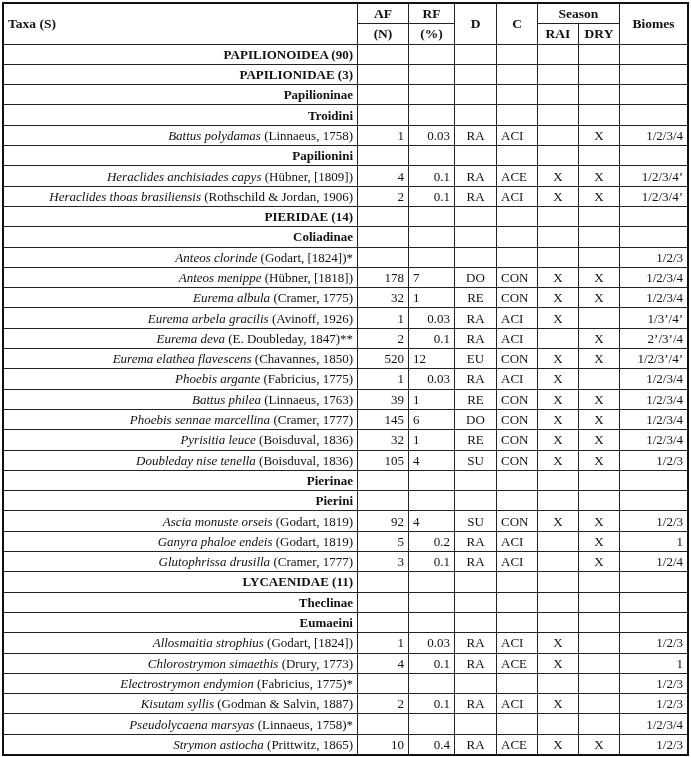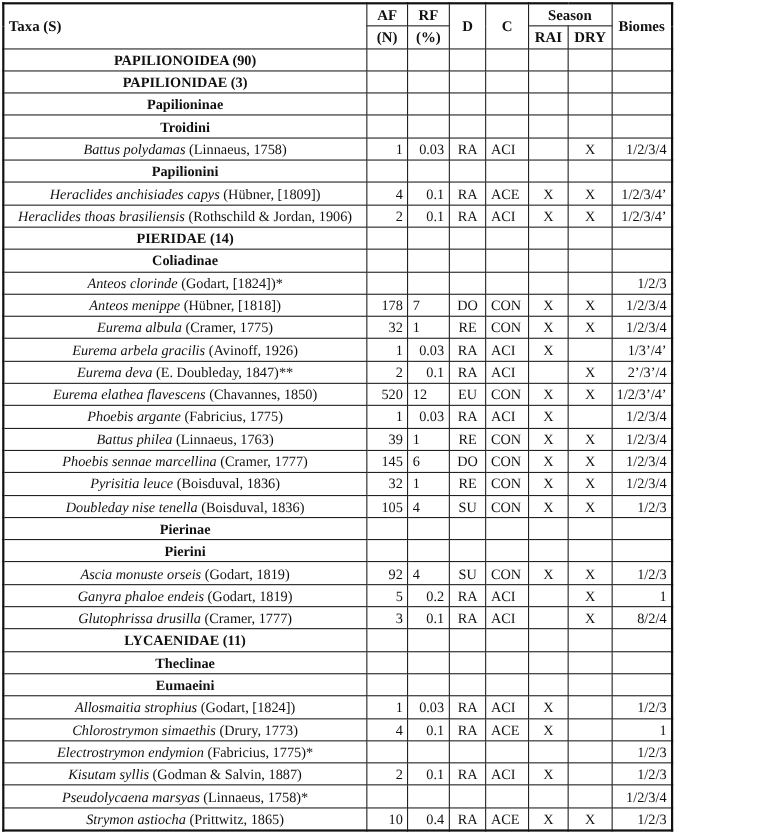--- a/index.html
+++ b/index.html
@@ -1,21 +1,21 @@
 <!DOCTYPE html>
 <html><head>
 <meta charset="utf-8">
 <style>
   html,body{margin:0;padding:0;background:#fff;}
   body{width:691px;height:757px;overflow:hidden;font-family:"Liberation Serif",serif;color:#111;}
-  table{position:absolute;left:2px;top:2px;width:610px;border-collapse:collapse;font-size:13px;}
+  table{position:absolute;left:2px;top:2px;width:687px;border-collapse:collapse;font-size:13px;}
   td,th{border:1px solid #222;padding:0 4px;height:19.3px;line-height:19px;white-space:nowrap;}
   table{border:2px solid #111;}
   th{font-weight:bold;font-size:13.5px;}
-  .c-taxa{width:345px;text-align:center;}
+  .c-taxa{width:345px;text-align:right;}
   .c-af{width:42px;text-align:right;}
   .c-rf{width:37px;text-align:left;}
   .c-d{width:33px;text-align:center;}
   .c-c{width:32px;text-align:left;}
   .c-rai{width:32px;text-align:center;}
   .c-dry{width:32px;text-align:center;}
   .c-bio{text-align:right;}
   .rf-r{text-align:right;}
   th.h-taxa{text-align:left;}
   th.h-center{text-align:center;}
@@ -295,21 +295,21 @@
         <td class="c-bio">1</td>
       </tr>
       <tr>
         <td class="c-taxa"><i>Glutophrissa drusilla</i><span> (Cramer, 1777)</span></td>
         <td class="c-af">3</td>
         <td class="c-rf rf-r">0.1</td>
         <td class="c-d">RA</td>
         <td class="c-c">ACI</td>
         <td class="c-rai"></td>
         <td class="c-dry">X</td>
-        <td class="c-bio">8/2/4</td>
+        <td class="c-bio">1/2/4</td>
       </tr>
       <tr class="group">
         <td class="c-taxa">LYCAENIDAE (11)</td>
         <td class="c-af"></td>
         <td class="c-rf"></td>
         <td class="c-d"></td>
         <td class="c-c"></td>
         <td class="c-rai"></td>
         <td class="c-dry"></td>
         <td class="c-bio"></td>

